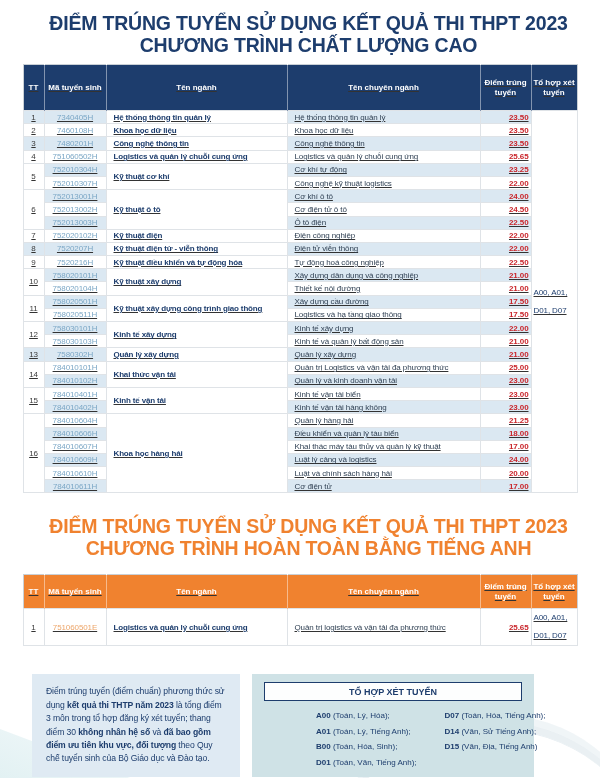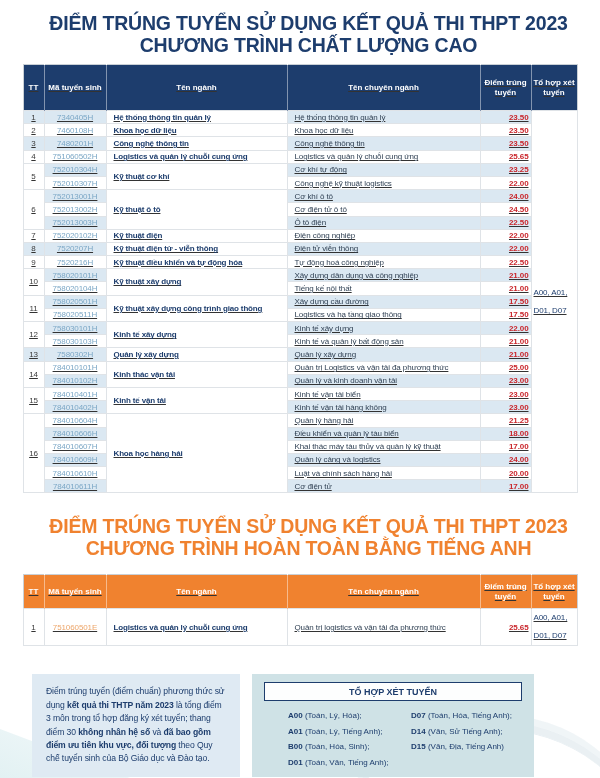--- a/index.html
+++ b/index.html
@@ -46,21 +46,21 @@
     font-size:8.6px; line-height:13.4px; padding:11px 14px; letter-spacing:-0.1px;
   }
   .note-box b{ font-weight:bold;}
   .combo-box{ width:282px; background:var(--combo-bg); padding:8px 0 6px;}
   .combo-title{
     width:258px; margin:0 auto 5px; background:#fdfefe; border:1px solid var(--navy);
     color:var(--navy); font-weight:bold; font-size:9px; text-align:center; padding:4px 0 3px;
   }
   .combo-cols{ display:flex; justify-content:space-between; padding:2px 22px 0 36px;}
   .combo-cols ul{ list-style:none;}
-  .combo-cols li{ font-size:8px; line-height:15.5px; color:var(--navy); white-space:nowrap;}
+  .combo-cols li{ font-size:8px; line-height:15.5px; color:var(--navy); white-space:nowrap;margin-left:28px;}
   .combo-cols li b{ font-weight:bold;}
   .wave-left{
     position:absolute; left:0; bottom:0; width:130px; height:70px; opacity:.45; z-index:1;
     background:linear-gradient(25deg,#bfe0e4 0%, #d8ecef 55%, rgba(255,255,255,0) 75%);
     clip-path:polygon(0 100%, 0 30%, 100% 100%);
   }
   .wave-right{
     position:absolute; right:-40px; bottom:-70px; width:300px; height:120px; z-index:1; opacity:.7;
     border-radius:50% 50% 0 0/100% 100% 0 0;
     border-top:1px solid #dde7ec;
@@ -177,21 +177,21 @@
         </tr>
         <tr>
           <td class="tt" rowspan="2">10</td>
           <td class="code alt">758020101H</td>
           <td class="major" rowspan="2">Kỹ thuật xây dựng</td>
           <td class="spec alt">Xây dựng dân dụng và công nghiệp</td>
           <td class="score alt">21.00</td>
         </tr>
         <tr>
           <td class="code">758020104H</td>
-          <td class="spec">Tiếng kế nội thất</td>
+          <td class="spec">Thiết kế nội đường</td>
           <td class="score">21.00</td>
         </tr>
         <tr>
           <td class="tt" rowspan="2">11</td>
           <td class="code alt">758020501H</td>
           <td class="major" rowspan="2">Kỹ thuật xây dựng công trình giao thông</td>
           <td class="spec alt">Xây dựng cầu đường</td>
           <td class="score alt">17.50</td>
         </tr>
         <tr>
@@ -214,21 +214,21 @@
         <tr>
           <td class="tt alt" rowspan="1">13</td>
           <td class="code alt">7580302H</td>
           <td class="major" rowspan="1">Quản lý xây dựng</td>
           <td class="spec alt">Quản lý xây dựng</td>
           <td class="score alt">21.00</td>
         </tr>
         <tr>
           <td class="tt" rowspan="2">14</td>
           <td class="code">784010101H</td>
-          <td class="major" rowspan="2">Kinh thác vận tải</td>
+          <td class="major" rowspan="2">Khai thức vận tải</td>
           <td class="spec">Quản trị Logistics và vận tải đa phương thức</td>
           <td class="score">25.00</td>
         </tr>
         <tr>
           <td class="code alt">784010102H</td>
           <td class="spec alt">Quản lý và kinh doanh vận tải</td>
           <td class="score alt">23.00</td>
         </tr>
         <tr>
           <td class="tt" rowspan="2">15</td>
@@ -254,21 +254,21 @@
           <td class="spec alt">Điều khiển và quản lý tàu biển</td>
           <td class="score alt">18.00</td>
         </tr>
         <tr>
           <td class="code">784010607H</td>
           <td class="spec">Khai thác máy tàu thủy và quản lý kỹ thuật</td>
           <td class="score">17.00</td>
         </tr>
         <tr>
           <td class="code alt">784010609H</td>
-          <td class="spec alt">Quản lý cảng và logistics</td>
+          <td class="spec alt">Luật lý cảng và logistics</td>
           <td class="score alt">24.00</td>
         </tr>
         <tr>
           <td class="code">784010610H</td>
           <td class="spec">Luật và chính sách hàng hải</td>
           <td class="score">20.00</td>
         </tr>
         <tr>
           <td class="code alt">784010611H</td>
           <td class="spec alt">Cơ điện tử</td>

